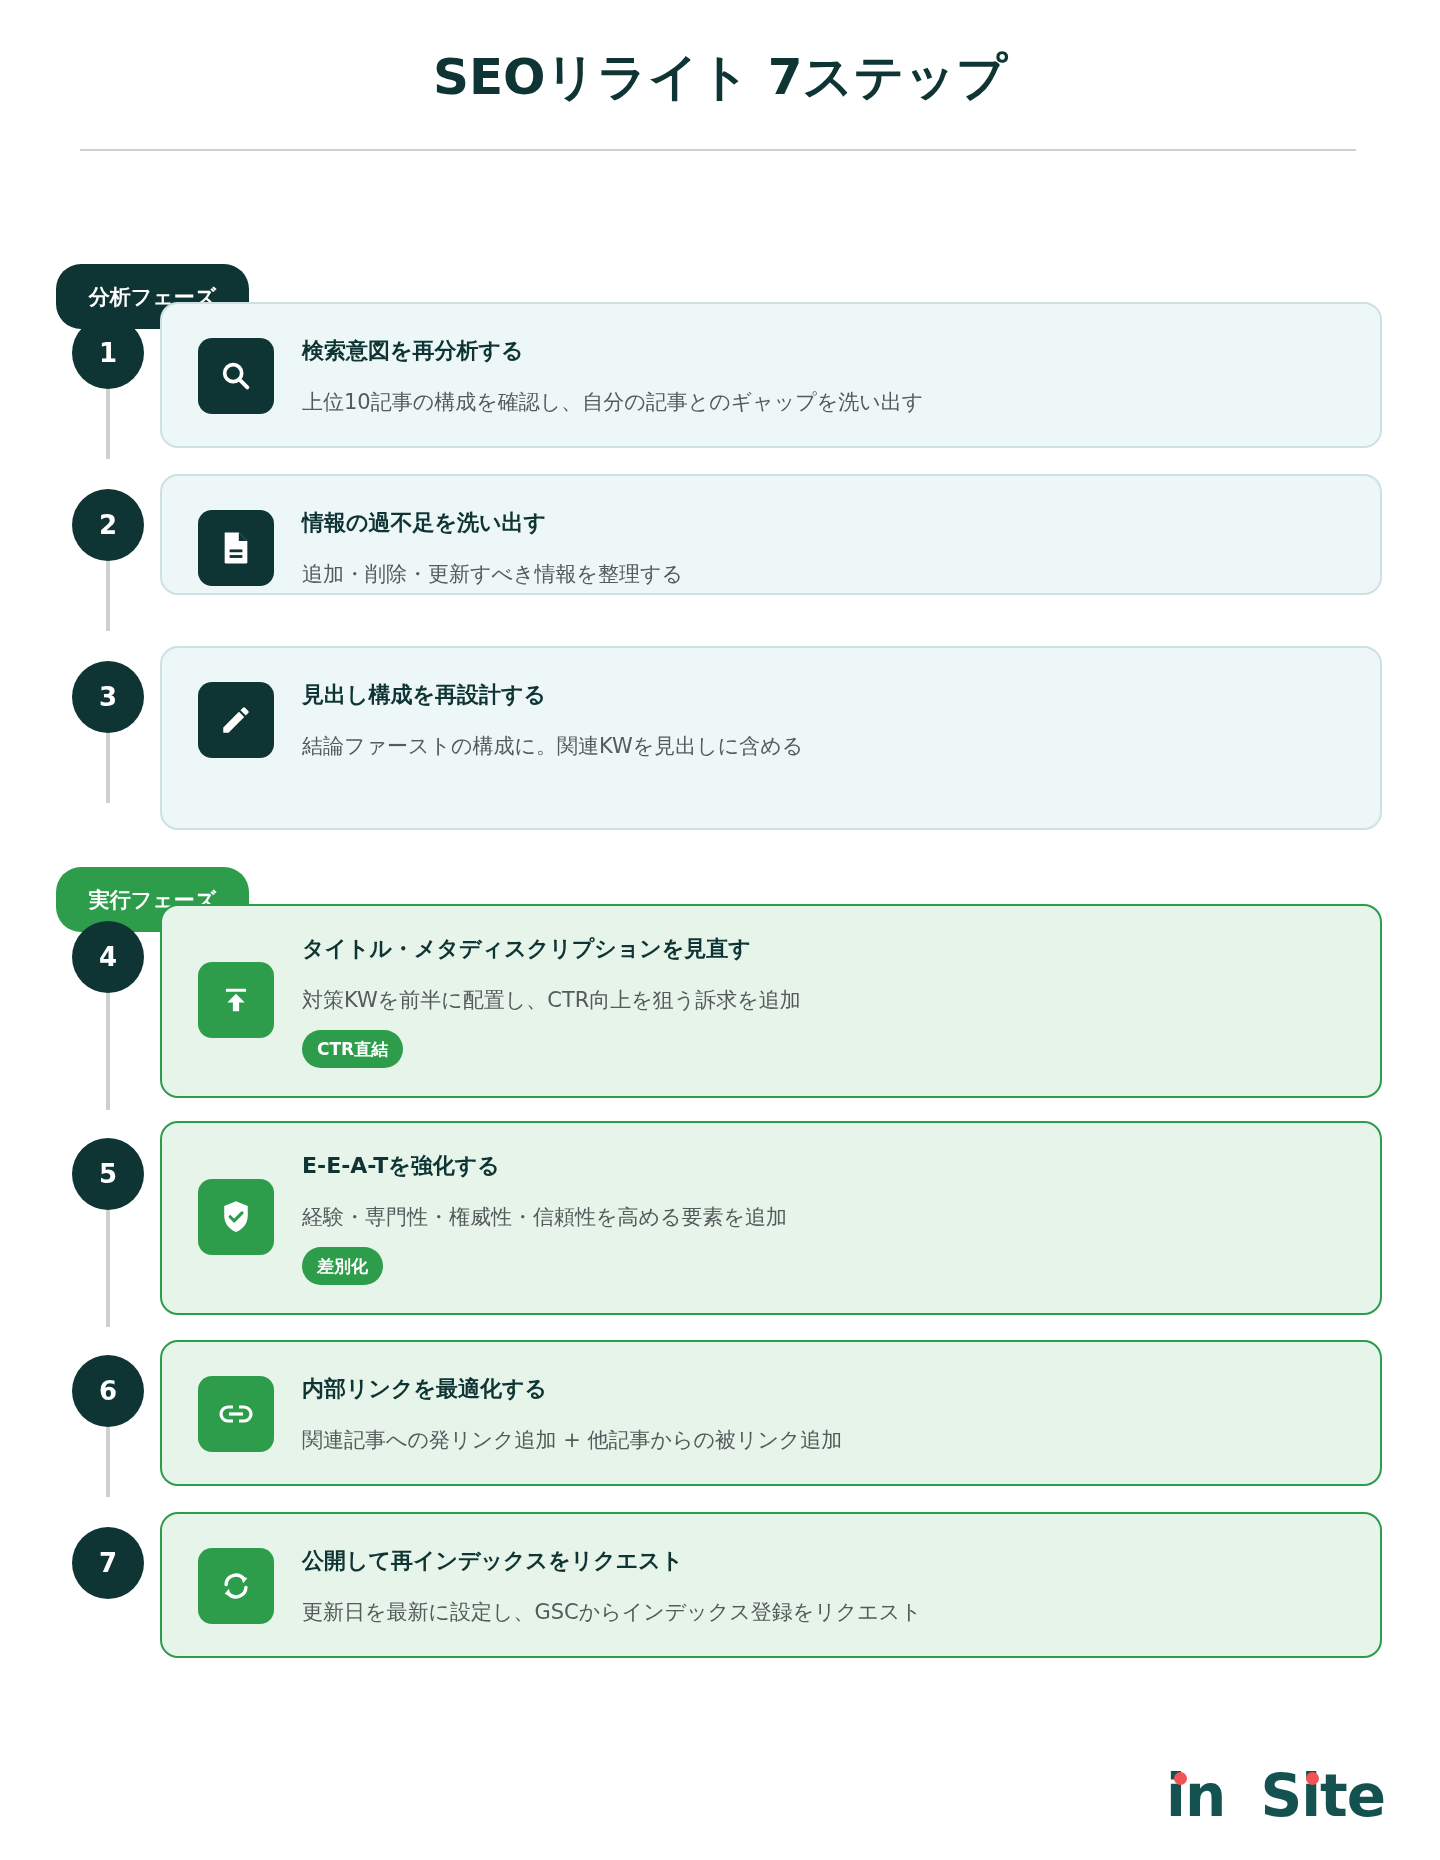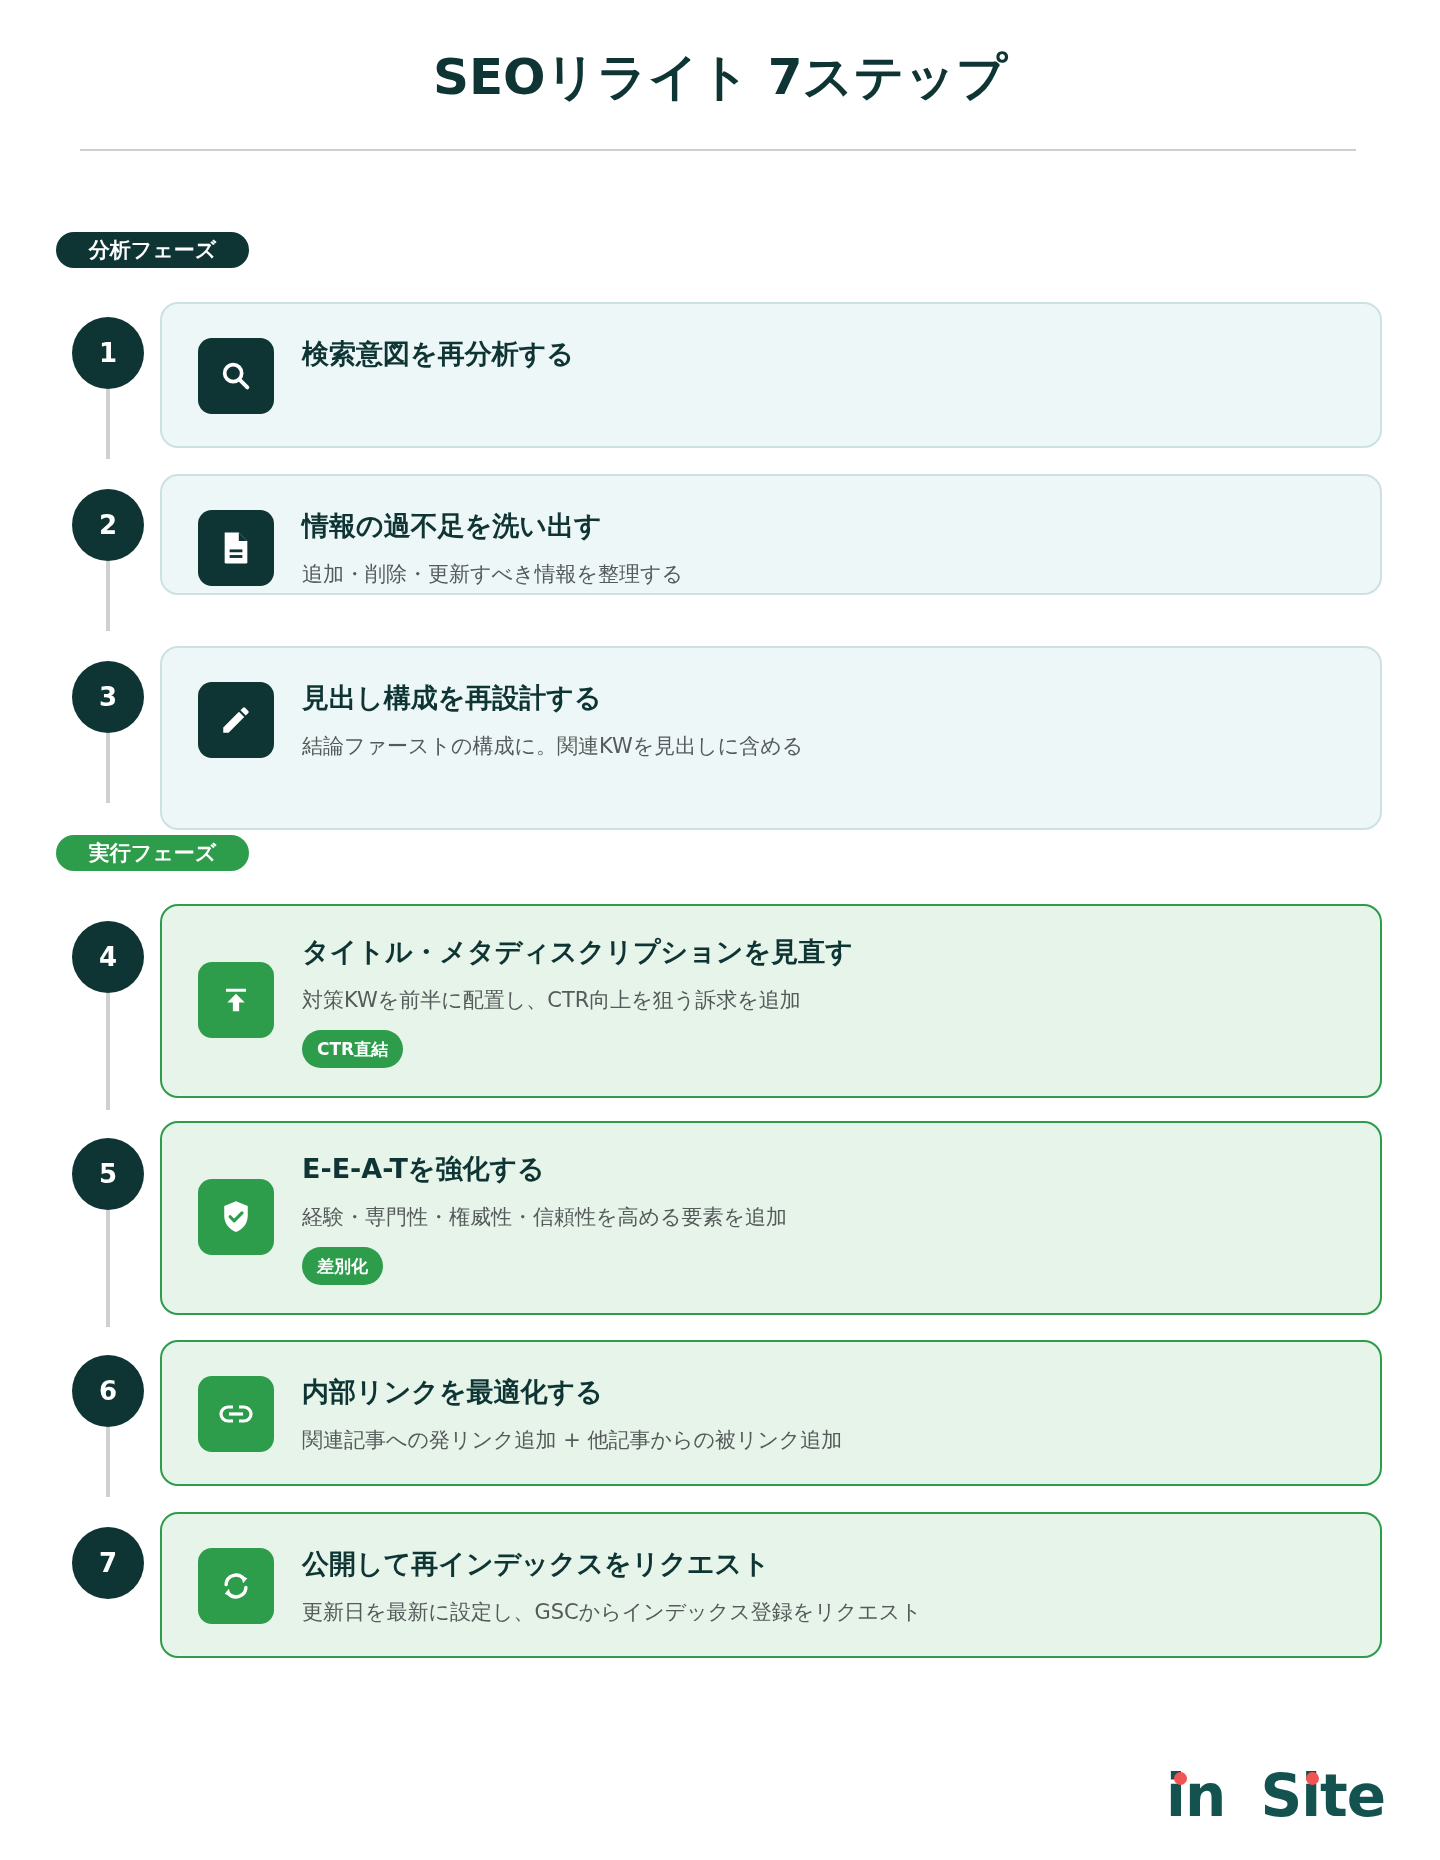--- a/index.html
+++ b/index.html
@@ -6,22 +6,22 @@
   html, body { width: 1440px; height: 1860px; background: #ffffff; }
   body { position: relative; font-family: "DejaVu Sans", "Liberation Sans", sans-serif; color: #0e3434; overflow: hidden; }
 
   .title {
     position: absolute; left: 0; top: 44px; width: 1440px; text-align: center;
     font-size: 50px; font-weight: 700; color: #0e3434; letter-spacing: 0px;
   }
   .divider { position: absolute; left: 80px; top: 149px; width: 1276px; height: 2px; background: #cfcfcf; }
 
   .phase-pill {
-    position: absolute; left: 56px; height: 36px; width: 193px; border-radius: 25px;
-    color: #ffffff; font-size: 21px; font-weight: 700; display: flex; align-items: center; justify-content: center;
+    position: absolute; left: 56px; height: 65px; width: 193px; border-radius: 25px;
+    color: #ffffff; font-size: 21px; font-weight: 700; display: flex; align-items: center; justify-content: center; margin-top: 32px;
   }
   .phase-analysis { top: 232px; background: #0e3434; }
   .phase-exec { top: 835px; background: #2d9c4b; }
 
   .rail { position: absolute; left: 106px; width: 4px; background: #d0d0d0; }
 
   .step-num {
     position: absolute; left: 72px; width: 72px; height: 72px; border-radius: 50%;
     background: #0e3434; color: #ffffff; font-size: 26px; font-weight: 700;
     display: flex; align-items: center; justify-content: center;
@@ -33,21 +33,21 @@
   .card.analysis { background: #eef7f7; border: 2px solid #cde1e3; }
   .card.exec { background: #e6f4e9; border: 2px solid #2d9c4b; }
 
   .icon-box {
     position: absolute; left: 36px; width: 76px; height: 76px; border-radius: 14px;
     display: flex; align-items: center; justify-content: center;
   }
   .analysis .icon-box { background: #0e3434; }
   .exec .icon-box { background: #2d9c4b; }
 
-  .card-title { position: absolute; left: 140px; font-size: 27px; font-weight: 700; color: #0e3434; white-space: nowrap; }
+  .card-title { position: absolute; left: 140px; font-size: 22px; font-weight: 700; color: #0e3434; white-space: nowrap; }
   .card-desc { position: absolute; left: 140px; font-size: 21px; color: #555a5a; white-space: nowrap; }
   .tag {
     position: absolute; left: 140px; height: 38px; padding: 0 15px; border-radius: 19px;
     background: #2d9c4b; color: #ffffff; font-size: 17px; font-weight: 700;
     display: flex; align-items: center;
   }
 
   .logo { position: absolute; left: 1166px; top: 1762px; font-size: 58px; font-weight: 700; color: #13524f; letter-spacing: -1px; font-family: "DejaVu Sans", sans-serif; }
   .logo .ibox { position: relative; display: inline-block; }
   .logo .dot { position: absolute; width: 13px; height: 13px; border-radius: 50%; background: #f05454; top: 10px; left: 50%; transform: translateX(-50%); }
@@ -69,20 +69,21 @@
 
 <div class="step-num" style="top:317px;">1</div>
 <div class="card analysis" style="top:302px;height:146px;">
   <div class="icon-box" style="top:34px;">
     <svg width="34" height="34" viewBox="0 0 24 24">
         <circle cx="10" cy="10" r="6" fill="none" stroke="#fff" stroke-width="2.6"></circle>
         <line x1="14.5" y1="14.5" x2="20" y2="20" stroke="#fff" stroke-width="2.8" stroke-linecap="round"></line>
       </svg>
   </div>
   <div class="card-title" style="top:32px;">検索意図を再分析する</div>
+  <div class="card-desc" style="top:84px;">上位10記事の構成を確認し、自分の記事とのギャップを洗い出す</div>
 </div>
 
 <div class="step-num" style="top:489px;">2</div>
 <div class="card analysis" style="top:474px;height:121px;">
   <div class="icon-box" style="top:34px;">
     <svg width="30" height="34" viewBox="0 0 20 24">
         <path d="M2 1 H12 L18 7 V22 a1 1 0 0 1 -1 1 H3 a1 1 0 0 1 -1 -1 Z" fill="#fff"></path>
         <path d="M12 1 V7 H18" fill="#0e3434"></path>
         <rect x="5.5" y="13" width="9" height="2" fill="#0e3434"></rect>
         <rect x="5.5" y="17" width="9" height="2" fill="#0e3434"></rect>

